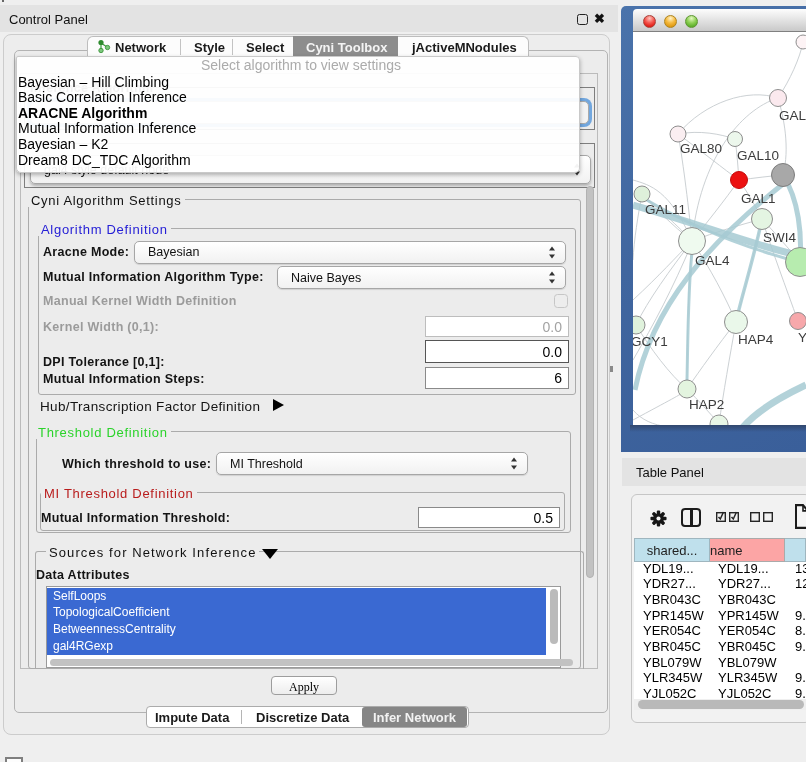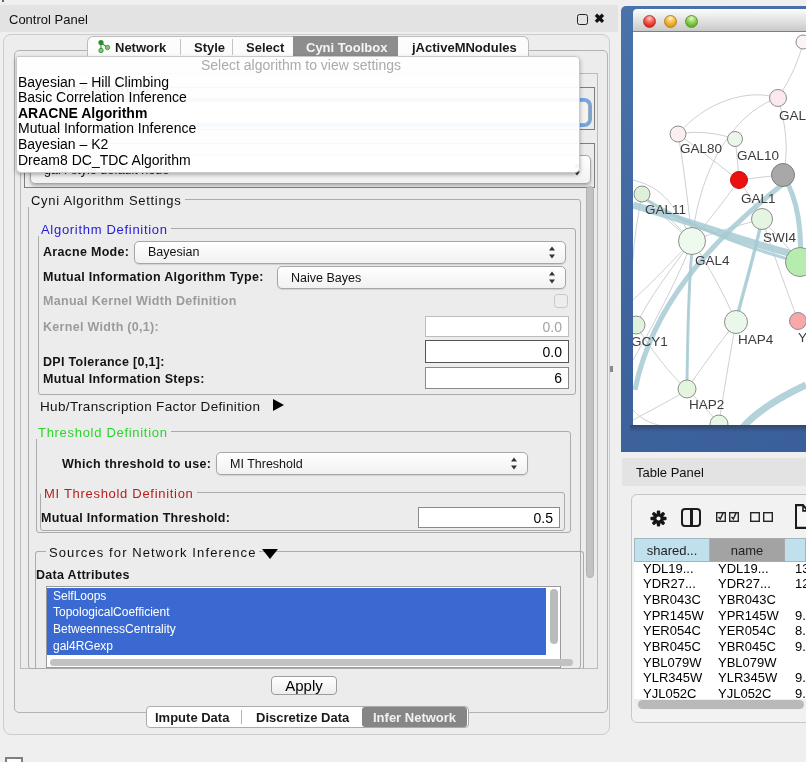--- a/index.html
+++ b/index.html
@@ -132,21 +132,21 @@
 BetweennessCentrality
 gal4RGexp</div>
 
     <div class="abs" style="left:550px;top:589px;width:8px;height:55px;background:#bbbbbb;border-radius:4px;"></div>
     <div class="abs" style="left:50px;top:658.5px;width:523px;height:7.5px;background:#c2c2c2;border-radius:4px;"></div>
   </div>
 
   <div class="abs" style="left:585.5px;top:186px;width:8px;height:392px;background:#c2c2c2;border:1px solid #b2b2b2;border-radius:5px;box-sizing:border-box;"></div>
 
   <div class="abs" style="left:271px;top:676px;width:66px;height:19px;background:linear-gradient(#ffffff,#ededed);border:1px solid #9d9d9d;border-radius:4px;box-sizing:border-box;text-align:center;">
-    <span style="font-size:15px;color:#000;line-height:17px;">Apply</span></div>
+    <span style="font-size:12px;color:#000;line-height:17px;font-family:Liberation Serif, serif;">Apply</span></div>
 
   <div id="bottomtabs">
     <div class="abs" style="left:146px;top:706px;width:323px;height:22px;background:#ffffff;border:1px solid #ababab;border-radius:4px;box-sizing:border-box;"></div>
     <div class="abs" style="left:241px;top:710px;width:1px;height:14px;background:#b5b5b5;"></div>
     <div class="abs" style="left:155px;top:710px;font-size:13px;font-weight:600;color:#1a1a1a;">Impute Data</div>
     <div class="abs" style="left:256px;top:710px;font-size:13px;font-weight:600;color:#1a1a1a;">Discretize Data</div>
     <div class="abs" style="left:362px;top:707px;width:105px;height:20px;background:#868686;border-radius:3px;"></div>
     <div class="abs" style="left:373px;top:710px;font-size:13px;font-weight:600;color:#f2f2f2;">Infer Network</div>
   </div>
   <div id="overlay">
@@ -287,21 +287,21 @@
         <rect x="0.7" y="1.7" width="8.6" height="8.6" fill="none" stroke="#262626" stroke-width="1.4"></rect>
         <rect x="13.7" y="1.7" width="8.6" height="8.6" fill="none" stroke="#262626" stroke-width="1.4"></rect>
       </svg>
       <svg class="abs" style="left:795px;top:504px;" width="13" height="25" viewBox="0 0 13 22" preserveAspectRatio="none">
         <path d="M1,1 L8,1 L13,6 L13,21 L1,21 Z" fill="#f6f6f6" stroke="#1c1c1c" stroke-width="2"></path>
         <path d="M8,1 L8,6 L13,6" fill="none" stroke="#1c1c1c" stroke-width="1.6"></path>
       </svg>
 
       <div class="abs" style="left:634px;top:538px;width:172px;height:24px;">
         <div class="abs" style="left:0;top:0;width:76px;height:24px;background:#bfe0ec;border:1px solid #9fb6bf;box-sizing:border-box;text-align:center;font-size:13px;color:#222;line-height:23px;">shared...</div>
-        <div class="abs" style="left:76px;top:0;width:75px;height:24px;background:#a3a3a3;border:1px solid #aaa;border-left:none;box-sizing:border-box;text-align:center;font-size:13px;color:#222;line-height:23px;">name</div>
+        <div class="abs" style="left:76px;top:0;width:75px;height:24px;background:#fca5a5;border:1px solid #aaa;border-left:none;box-sizing:border-box;font-size:13px;color:#222;line-height:23px;">name</div>
         <div class="abs" style="left:151px;top:0;width:21px;height:24px;background:#bfe0ec;border:1px solid #9fb6bf;border-left:none;box-sizing:border-box;"></div>
       </div>
       <div class="abs" style="left:634px;top:562px;width:172px;height:137px;background:#fff;overflow:hidden;">
         <div class="abs" style="left:9px;top:-1.5px;width:76px;font-size:13px;color:#000;line-height:15.7px;white-space:pre;">YDL19...
 YDR27...
 YBR043C
 YPR145W
 YER054C
 YBR045C
 YBL079W

